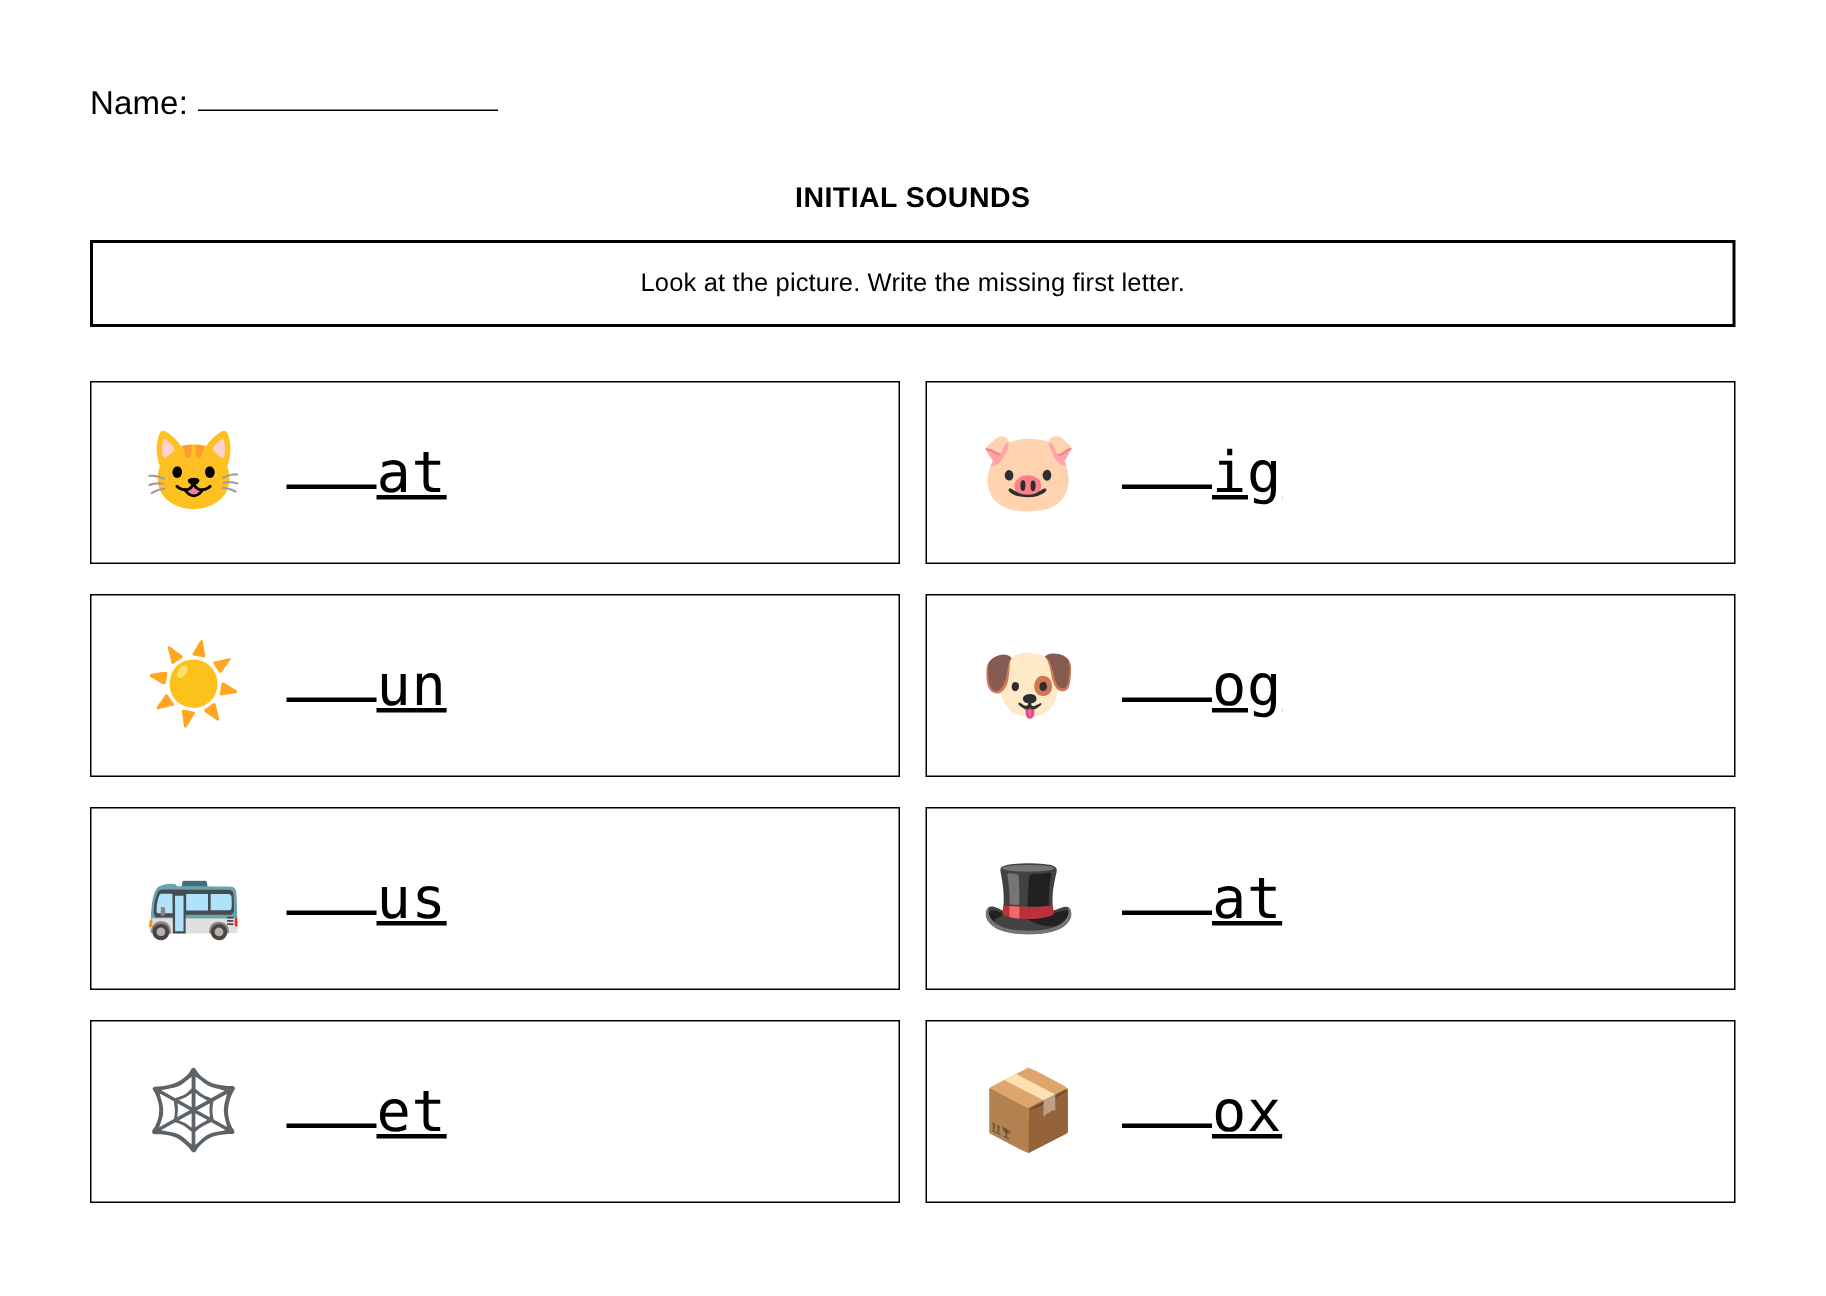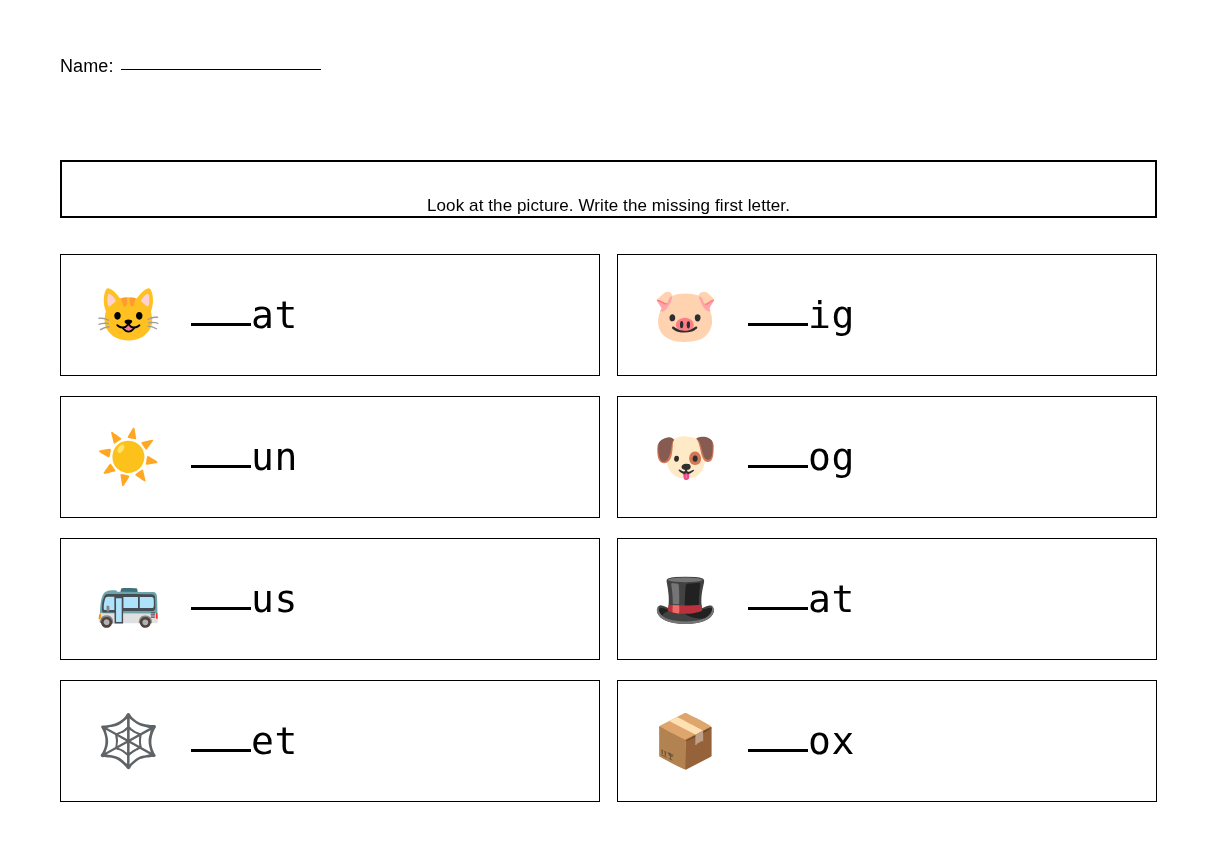--- a/index.html
+++ b/index.html
@@ -34,21 +34,21 @@
     display: flex;
     justify-content: space-between;
     align-items: baseline;
   }
   .field {
     display: flex;
     align-items: baseline;
     white-space: nowrap;
   }
   .field-label {
-    font-size: 18px;
+    font-size: 22px;
     font-weight: 400;
     color: #000;
     letter-spacing: 0.1px;
   }
   .field-rule {
     display: inline-block;
     height: 0;
     border-bottom: 1.3px solid #000;
     margin-left: 7px;
     position: relative;
@@ -74,21 +74,21 @@
   .instructions {
     position: absolute;
     left: 60px;
     top: 160px;
     width: 1097px;
     height: 58px;
     box-sizing: border-box;
     border: 2.5px solid #000;
     background: #ffffff;
     display: flex;
-    align-items: flex-end;
+    align-items: center;
     justify-content: center;
   }
   .instructions-text {
     font-size: 17px;
     color: #000;
     letter-spacing: 0.1px;
   }
 
   
   .grid {
@@ -115,20 +115,21 @@
     line-height: 1;
     width: 72px;
     flex: 0 0 72px;
     text-align: center;
     user-select: none;
   }
   .card-word {
     display: flex;
     align-items: flex-end;
     margin-left: 26px;
+    text-decoration: underline;
   }
   .word-blank {
     display: inline-block;
     width: 60px;
     height: 0;
     border-bottom: 3.4px solid #000;
     margin-bottom: 8px;
   }
   .word-ending {
     font-family: "DejaVu Sans Mono", "Liberation Mono", monospace;
@@ -143,20 +144,21 @@
 
 <div class="page">
 
   <div class="header-row">
     <div class="field">
       <span class="field-label">Name:</span>
       <span class="field-rule rule-name"></span>
     </div>
   </div>
 
+  <div class="title">INITIAL SOUNDS</div>
 
   <div class="instructions">
     <span class="instructions-text">Look at the picture. Write the missing first letter.</span>
   </div>
 
   <div class="grid">
 
     <div class="card">
       <span class="card-emoji">😺</span>
       <span class="card-word">

